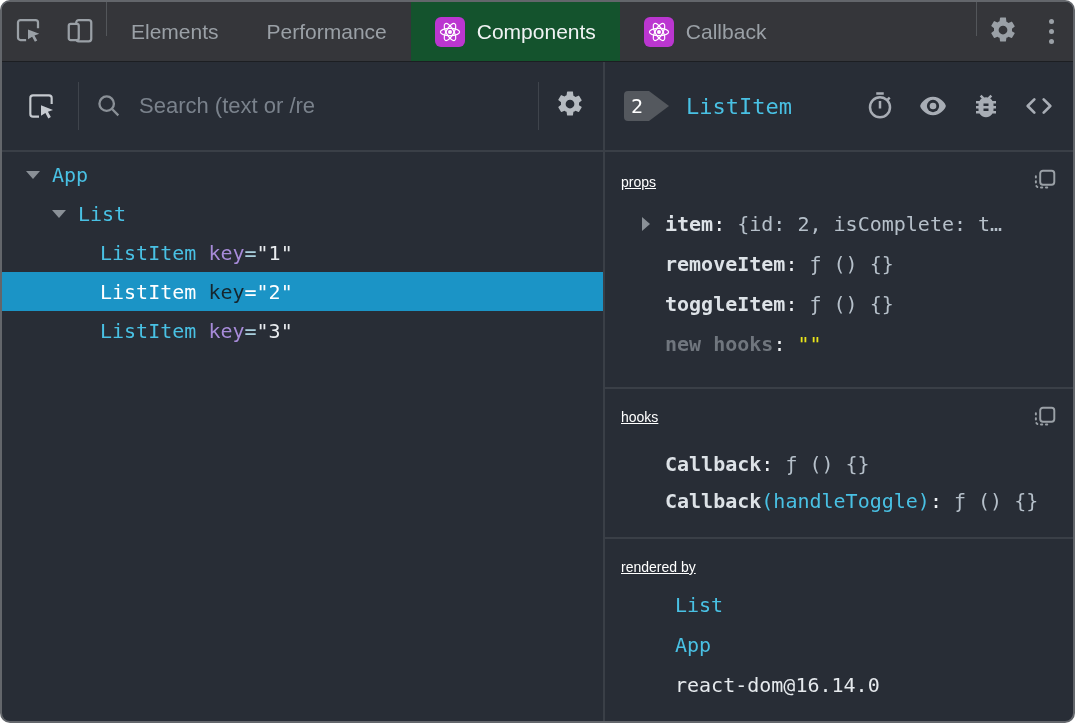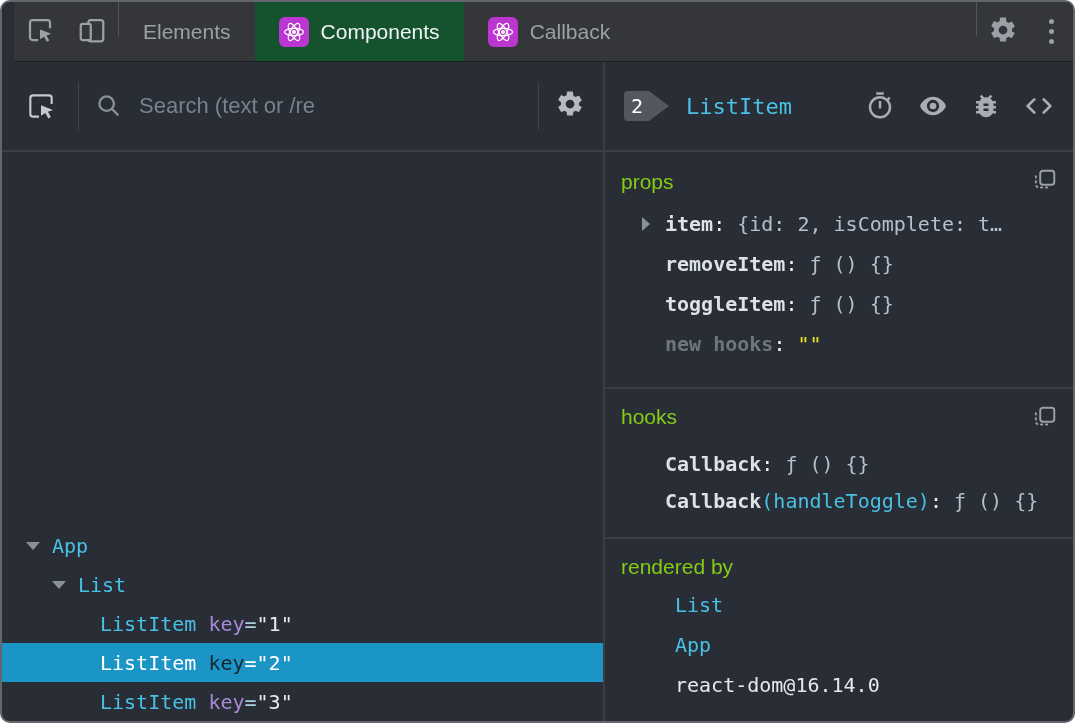--- a/index.html
+++ b/index.html
@@ -8,32 +8,31 @@
     width:1075px;height:723px;
     border:2px solid #63666b;border-radius:10px;overflow:hidden;
     background:#282d36;
     font-family:"Liberation Sans",sans-serif;
     position:relative;
   }
   
   .topbar{
     height:60px;background:#35363a;display:flex;
     border-bottom:1px solid #1c1e22;
-    margin-left:12px;
   }
   .topbar .icon-btn{display:flex;align-items:center;justify-content:center;width:52px;height:100%;color:#9aa0a6;flex:none;}
   .vsep{width:1px;height:34px;background:#53565a;flex:none;}
   .tab{display:flex;align-items:center;gap:12px;height:100%;padding:0 24px;font-size:21px;color:#9aa0a6;white-space:nowrap;}
   .tab.active{background:#14532d;color:#f1f3f4;}
   .react-badge{width:30px;height:30px;border-radius:6px;background:#bb36d0;display:flex;align-items:center;justify-content:center;flex:none;}
   .kebab{display:flex;flex-direction:column;gap:5px;align-items:center;}
   .kebab i{width:5px;height:5px;border-radius:50%;background:#9aa0a6;}
   
   .body{display:flex;height:659px;}
-  .left{width:601px;flex:none;display:flex;flex-direction:column;justify-content:space-between;}
+  .left{width:601px;flex:none;display:flex;flex-direction:column;}
   .split{width:2px;background:#3a3f47;flex:none;}
   .right{flex:1;display:flex;flex-direction:column;overflow:hidden;}
   
   .panel-header{height:90px;flex:none;display:flex;align-items:center;border-bottom:2px solid #3a3f47;}
   .left .panel-header{padding:0 18px;gap:16px;}
   .ph-icon{color:#c6cad0;display:flex;align-items:center;justify-content:center;width:42px;flex:none;}
   .searchwrap{display:flex;align-items:center;flex:1;gap:14px;min-width:0;}
   .search-input{flex:1;background:transparent;border:none;outline:none;color:#c6cad0;font-size:22px;font-family:"Liberation Sans",sans-serif;min-width:0;}
   .search-input::placeholder{color:#7a828c;}
   .gear{color:#b5bac0;display:flex;align-items:center;}
@@ -56,21 +55,21 @@
   .badge-wrap svg{position:absolute;inset:0;}
   .badge-num{position:absolute;left:0;width:28px;top:0;height:32px;display:flex;align-items:center;justify-content:center;color:#ffffff;font-size:20px;font-family:"DejaVu Sans Mono",monospace;}
   .comp-title{color:#49c1e4;font-family:"DejaVu Sans Mono",monospace;font-size:22px;flex:1;}
   .hicons{display:flex;align-items:center;gap:22px;color:#a8adb5;}
   .hicons span{display:flex;}
   
   .section{border-bottom:2px solid #3a3f47;position:relative;}
   .section.props{height:237px;padding:18px 16px 0;}
   .section.hooks{height:150px;padding:16px 16px 16px;}
   .section.rendered{flex:1;border-bottom:none;padding:16px 16px 0;}
-  .sec-title{font-size:21px;color:#84cc16;line-height:24px;}
+  .sec-title{font-size:14px;color:#ffffff;line-height:24px;text-decoration:underline;}
   .copy-btn{position:absolute;right:16px;top:16px;color:#9aa0a6;display:flex;}
   .kvrow{height:40px;display:flex;align-items:center;position:relative;padding-left:44px;font-family:"DejaVu Sans Mono",monospace;font-size:20px;white-space:pre;}
   .props .rows{margin-top:10px;}
   .hooks .rows{margin-top:16px;text-align:center;}
   .hooks .kvrow{height:37px;}
   .rendered .rows{margin-top:6px;}
   .rendered .kvrow{height:40px;padding-left:54px;}
   .collapse-arrow{position:absolute;left:21px;top:50%;margin-top:-7px;width:0;height:0;
     border-top:7px solid transparent;border-bottom:7px solid transparent;border-left:8px solid #8a9097;}
   .k{color:#dde2e7;font-weight:bold;}
@@ -101,20 +100,23 @@
         <svg width="30" height="30" viewBox="0 0 24 24" fill="none" stroke="currentColor" stroke-width="1.8">
           <rect x="9" y="4" width="12" height="17" rx="2"></rect>
           <rect x="3" y="7" width="8" height="13" rx="1.5" fill="#35363a"></rect>
         </svg>
       </span>
     </div>
     <div class="vsep"></div>
     <div class="tab">
       <span>Elements</span>
     </div>
+    <div class="tab">
+      <span>Performance</span>
+    </div>
     <div class="tab active">
       <span class="react-badge">
         <svg width="24" height="24" viewBox="-10 -10 20 20">
           <g stroke="#ffffff" stroke-width="1" fill="none">
             <ellipse rx="8" ry="3.1"></ellipse>
             <ellipse rx="8" ry="3.1" transform="rotate(60)"></ellipse>
             <ellipse rx="8" ry="3.1" transform="rotate(120)"></ellipse>
           </g>
           <circle r="1.7" fill="#ffffff"></circle>
         </svg>

